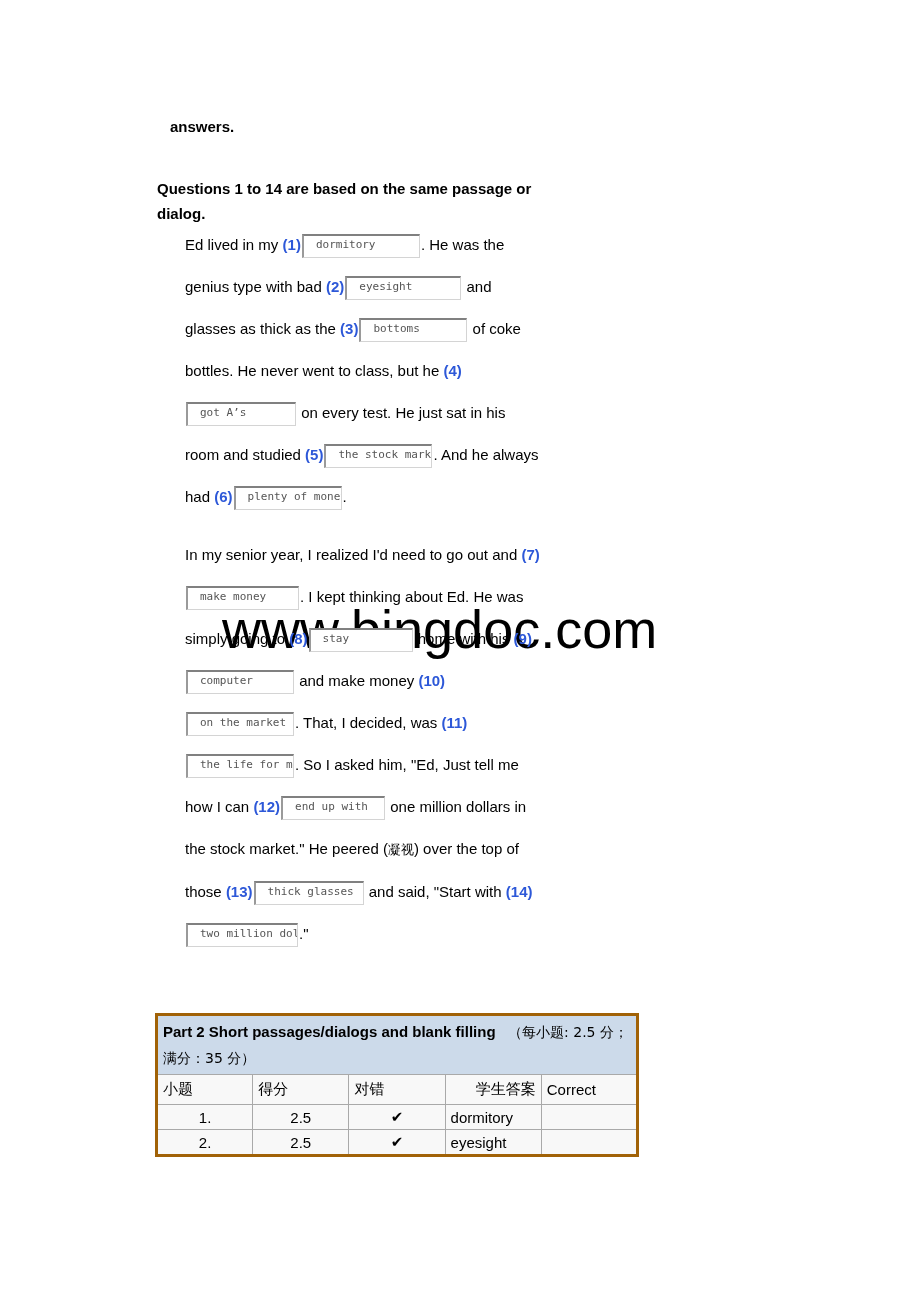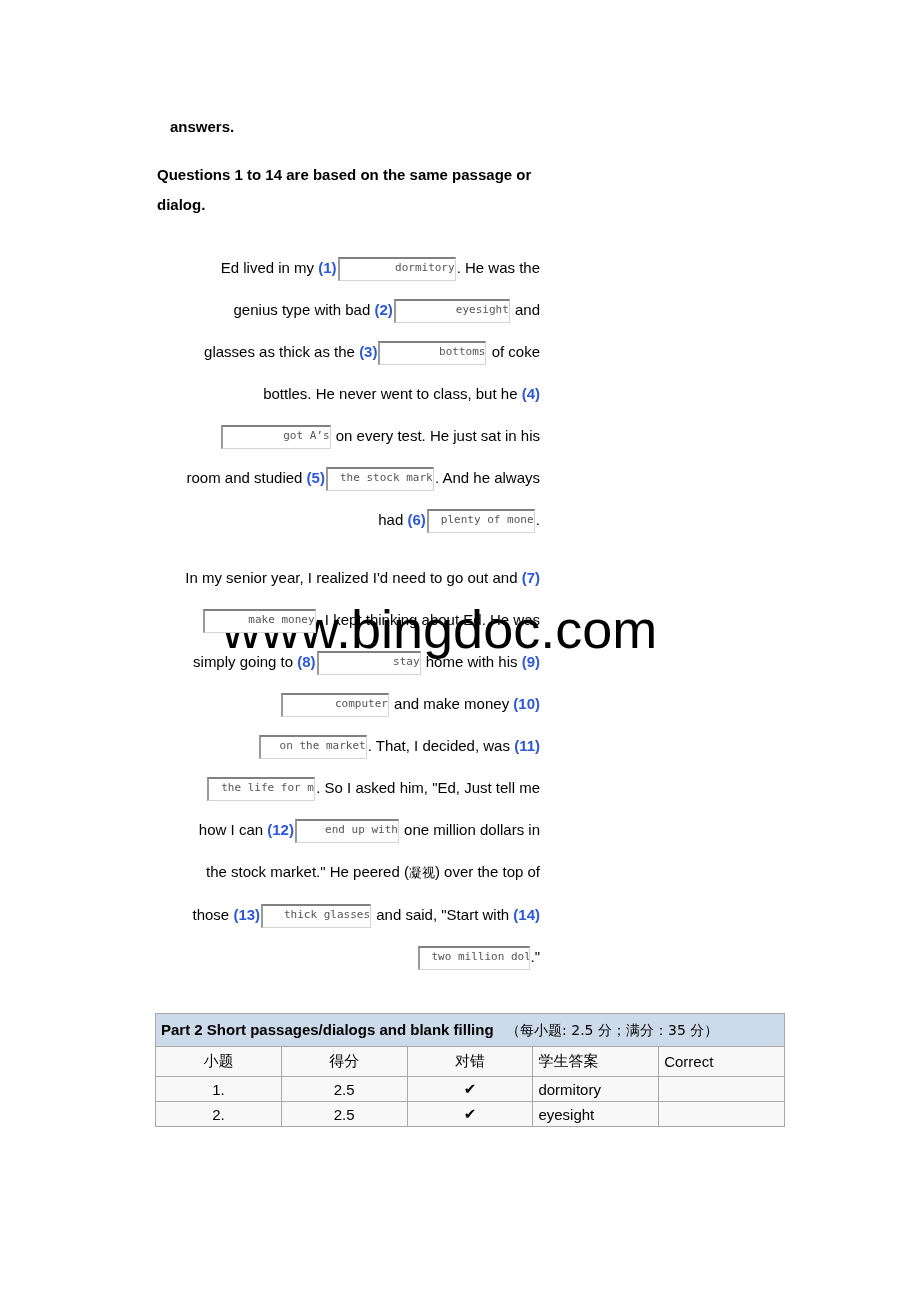--- a/index.html
+++ b/index.html
@@ -44,36 +44,36 @@
     position: absolute;
     left: 170px;
     top: 117px;
     font-size: 15px;
     font-weight: bold;
     line-height: 20px;
   }
   .q-heading {
     position: absolute;
     left: 157px;
-    top: 160px;
+    top: 176px;
     width: 380px;
     font-size: 15px;
     font-weight: bold;
-    line-height: 30px;
+    line-height: 25px;
   }
 
   
   .passage {
     position: absolute;
     left: 185px;
-    top: 247px;
+    top: 224px;
     width: 355px;
     font-size: 15px;
     line-height: 42px;
-    text-align: right;
+    text-align: left;
   }
   .passage p {
     margin: 0 0 16px 0;
   }
   .blank-num {
     color: #2d58d8;
     font-weight: bold;
   }
   .han {
     font-family: Liberation Sans, sans-serif;
@@ -104,23 +104,23 @@
     line-height: 13px;
     padding: 2px 0 0 12px;
     white-space: nowrap;
   }
 
   
   .result-table {
     position: absolute;
     left: 155px;
     top: 1013px;
-    width: 630px;
+    width: 484px;
     border-collapse: collapse;
-    border: 1px solid #a16207;
+    border: 3px solid #a16207;
     table-layout: fixed;
     background: #f8f8f8;
   }
   .result-table td, .result-table th {
     border: 1px solid #a9a9a9;
     padding: 3px 5px;
     font-size: 15px;
     color: #000;
     background: #f8f8f8;
     vertical-align: middle;
@@ -139,29 +139,28 @@
   }
   .col-no    { width: 26px; }
   .col-score { width: 30px; margin-left: 26px; }
   .col-mark  { width: 28px; }
   .col-ans   { width: 212px; }
   .col-correct { width: auto; }
 
   .vhead {
     font-family: "DejaVu Sans", sans-serif;
     font-size: 15px;
-    text-align: center;
     line-height: 23px;
     padding: 4px 2px;
     word-break: break-all;
   }
   .chead {
     font-family: "DejaVu Sans", sans-serif;
     font-size: 16px;
-    text-align: left;
+    text-align: right;
     padding: 6px 4px 24px 4px;
   }
   .chead-en {
     font-family: "Liberation Sans", sans-serif;
     font-size: 15px;
     text-align: left;
     padding: 6px 4px 24px 4px;
   }
   .cell-no, .cell-score { text-align: center; font-size: 15px; }
   .cell-mark {

